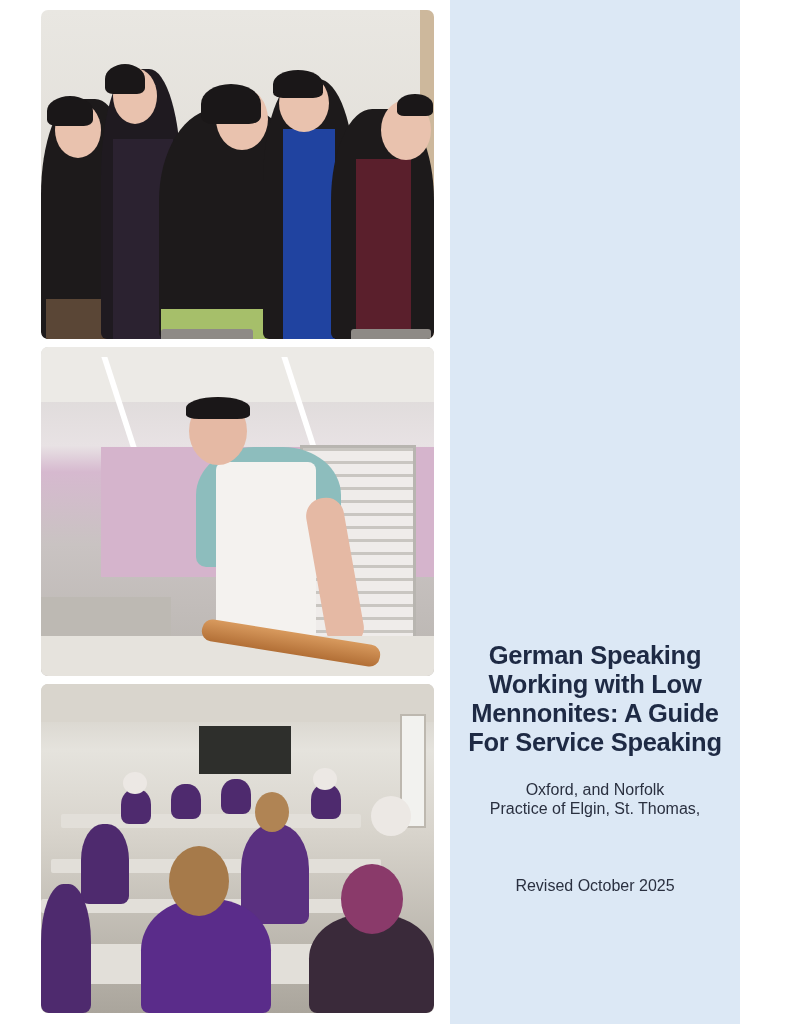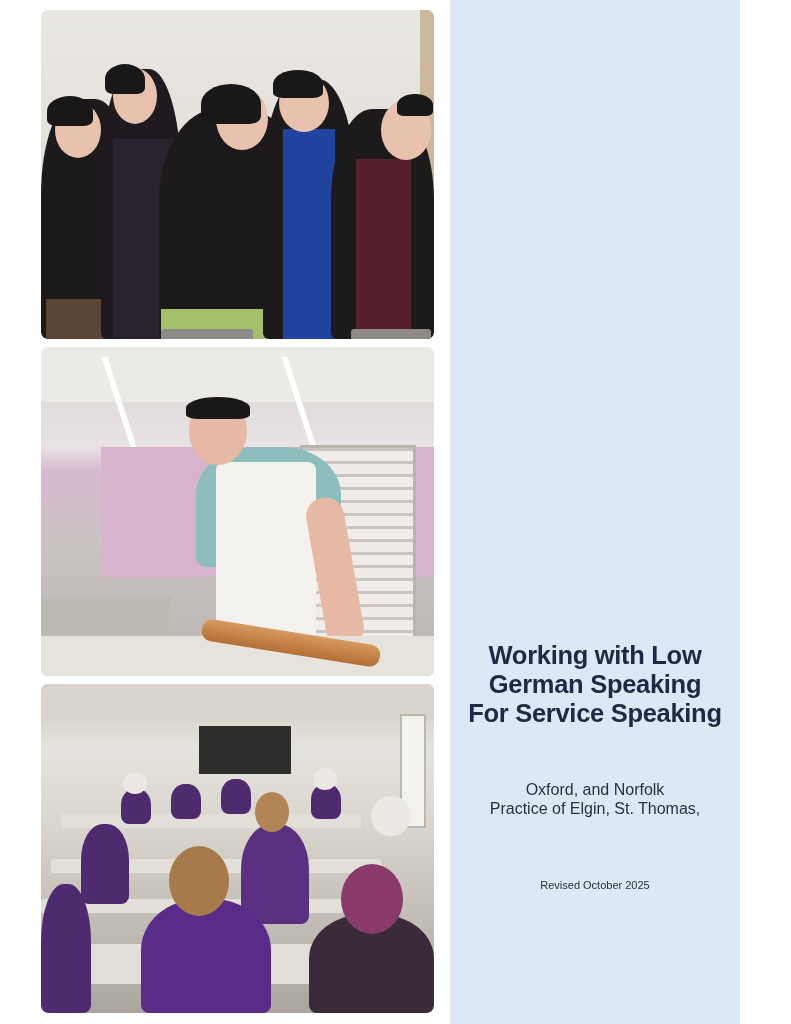--- a/index.html
+++ b/index.html
@@ -60,21 +60,21 @@
       margin: 0;
     }
     #subtitle {
       position: absolute; left: 0; top: 780px; width: 290px;
       text-align: center; color: #2a3040;
       font-size: 16px; line-height: 19px; margin: 0;
     }
     #revised {
       position: absolute; left: 0; top: 876px; width: 290px;
       text-align: center; color: #2a3040;
-      font-size: 11px; line-height: 19px; margin: 0;
+      font-size: 16px; line-height: 19px; margin: 0;
     }
     .line { display: block; }
   </style>
 </head>
 <body>
 
 <div id="photo-1" class="photo">
   <div class="shape p1-wall-edge"></div>
 
   <div class="fig" style="left:0; width:90px; height:240px;"></div>
@@ -144,22 +144,23 @@
 
   <div class="kid" style="left:0; top:200px; width:50px; height:129px;"></div>
   <div class="kid" style="left:100px; top:215px; width:130px; height:114px; background:#5a2c8a;"></div>
   <div class="kid-head" style="left:128px; top:162px; width:60px; height:70px; background:#a67a4a;"></div>
   <div class="kid" style="left:268px; top:230px; width:125px; height:99px; background:#3a2a3a;"></div>
   <div class="kid-head" style="left:300px; top:180px; width:62px; height:70px; background:#8a3a6a;"></div>
 </div>
 
 <div id="side-panel">
   <h1 id="title">
+    <span class="line">German Speaking</span>
     <span class="line">Working with Low</span>
-    <span class="line">German Speaking</span>
+    <span class="line">Mennonites: A Guide</span>
     <span class="line">For Service Speaking</span>
   </h1>
   <p id="subtitle">
     <span class="line">Oxford, and Norfolk</span>
     <span class="line">Practice of Elgin, St. Thomas,</span>
   </p>
   <p id="revised">Revised October 2025</p>
 </div>
 
 </body></html>

